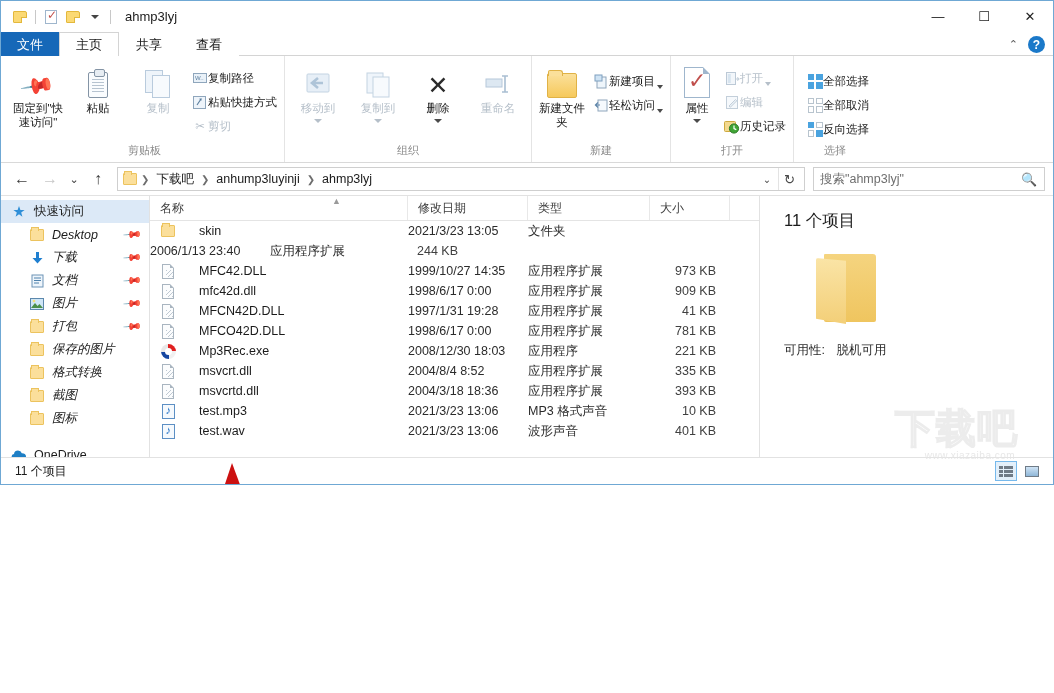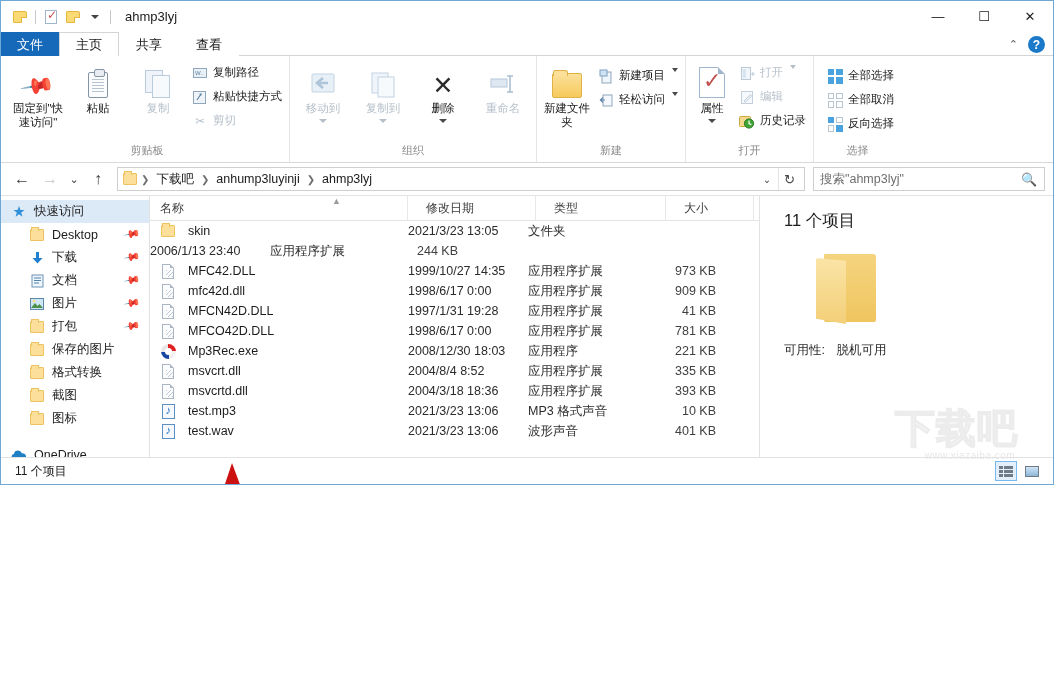--- a/index.html
+++ b/index.html
@@ -68,21 +68,21 @@
   .rgroup + .rgroup { border-left:1px solid #e4e4e4; }
   .rgroup-body { flex:1; display:flex; align-items:flex-start; padding-top:6px; gap:2px; }
   .rgroup-label { text-align:center; font-size:11px; color:#8a8a8a; padding-bottom:4px; }
   .bigbtn {
     width:58px; display:flex; flex-direction:column; align-items:center; gap:3px;
     padding-top:4px; font-size:11.5px; color:#1b1b1b; line-height:14px; text-align:center;
   }
   .bigbtn.dim { color:#b5bfc9; }
   .bigico { height:32px; display:flex;align-items:flex-end; justify-content:center; }
   .smallcol { display:flex; flex-direction:column; gap:3px; padding-top:3px; }
-  .smallbtn { display:flex; align-items:flex-start; gap:5px; font-size:11.5px; color:#1b1b1b; height:21px; padding:0 3px; }
+  .smallbtn { display:flex; align-items:flex-end; font-size:11.5px; color:#1b1b1b; height:21px; padding:0 3px; }
   .smallbtn.dim { color:#b5bfc9; }
   .smallico { width:16px; height:16px; display:flex; align-items:center; justify-content:center; }
   .mini-caret { width:0;height:0;border-left:3.5px solid transparent;border-right:3.5px solid transparent;border-top:4px solid #4a4a4a; margin-left:2px;}
   .mini-caret.dim { border-top-color:#b5bfc9; }
   .bigcaret { width:0;height:0;border-left:4px solid transparent;border-right:4px solid transparent;border-top:4px solid #4a4a4a; margin:1px auto 0; }
   .bigcaret.dim { border-top-color:#b5bfc9; }
 
   
   .pin-ico { font-size:22px; color:#5a6b7b; transform:rotate(35deg); display:block; line-height:1;}
   .doc-stack { position:relative; width:26px;height:28px; }
@@ -127,39 +127,39 @@
   .search-ph { font-size:12.5px; color:#6e6e6e; }
   .search-ico { color:#4a4a4a; font-size:13px; }
 
   
   .main { display:flex; height:457px; border-top:1px solid #e2e2e2; }
   .nav {
     width:149px; border-right:1px solid #e2e2e2; padding-top:4px; background:#fff; overflow:hidden;
   }
   .navitem { height:23px; display:flex; align-items:center; padding-left:10px; gap:7px; font-size:12.5px; color:#1b1b1b; }
   .navitem.sel { background:#dce9f7; }
-  .navitem.indent { padding-left:28px; }
+  .navitem.indent { padding-left:28px;font-style:italic; }
   .nav-ico { width:16px;height:16px;display:flex;align-items:center;justify-content:center;flex:none; }
   .nav-pin { margin-left:auto; margin-right:10px; color:#9aa3ac; font-size:11px; transform:rotate(35deg); }
   .fold-ico { width:14px;height:12px;background:#fbdf9b;border:1px solid #ecc35e;border-radius:1px; position:relative;}
   .fold-ico:before{content:"";position:absolute;left:0;top:-3px;width:6px;height:3px;background:#fbdf9b;border:1px solid #ecc35e;border-bottom:none;}
 
   .content { flex:1; display:flex; }
   .filepane { flex:1; display:flex; flex-direction:column; }
-  .colhead { height:25px; display:flex; border-bottom:1px solid #e4e4e4; position:relative;gap:8px; }
+  .colhead { height:25px; display:flex; border-bottom:1px solid #e4e4e4; position:relative; }
   .col { font-size:12px; color:#3c3c3c; display:flex; align-items:center; padding-left:10px; border-right:1px solid #e8e8e8; }
   .col.c-name { width:258px; }
   .col.c-date { width:120px; }
   .col.c-type { width:122px; }
   .col.c-size { width:80px; }
   .sortmark { position:absolute; left:182px; top:0px; font-size:9px; color:#9a9a9a; }
   .rows { flex:1; overflow:hidden; }
   .row { height:20px; display:flex; align-items:center; font-size:12.5px; color:#1b1b1b; }
   .cell { display:flex; align-items:center; }
-  .cell.name { width:258px; padding-left:10px; gap:12px; }
+  .cell.name { width:258px; padding-left:10px; gap:23px; }
   .cell.date { width:120px; color:#2b2b2b; }
   .cell.type { width:122px; color:#2b2b2b; }
   .cell.size { width:80px; justify-content:flex-end; padding-right:14px; color:#404040; }
   .ico16 { width:16px;height:16px;flex:none;display:flex;align-items:center;justify-content:center; }
   .dll-ico { width:12px;height:15px;border:1px solid #a9b5c0;background:#fbfcfd;position:relative; }
   .dll-ico:before{content:"";position:absolute;right:-1px;top:-1px;border-width:0 4px 4px 0;border-style:solid;border-color:#fff #fff #a9b5c0 #a9b5c0;}
   .dll-ico:after{content:"";position:absolute;left:3px;top:5px;width:7px;height:7px;background:
      repeating-linear-gradient(135deg,#bfc9d3 0 1px,transparent 1px 3px);}
   .snd-ico { width:13px;height:15px;border:1px solid #5c8fc4;background:#f5f9fd;position:relative; }
   .snd-ico:after{content:"♪";position:absolute;left:3px;top:-1px;font-size:11px;color:#1f6fc4;}

